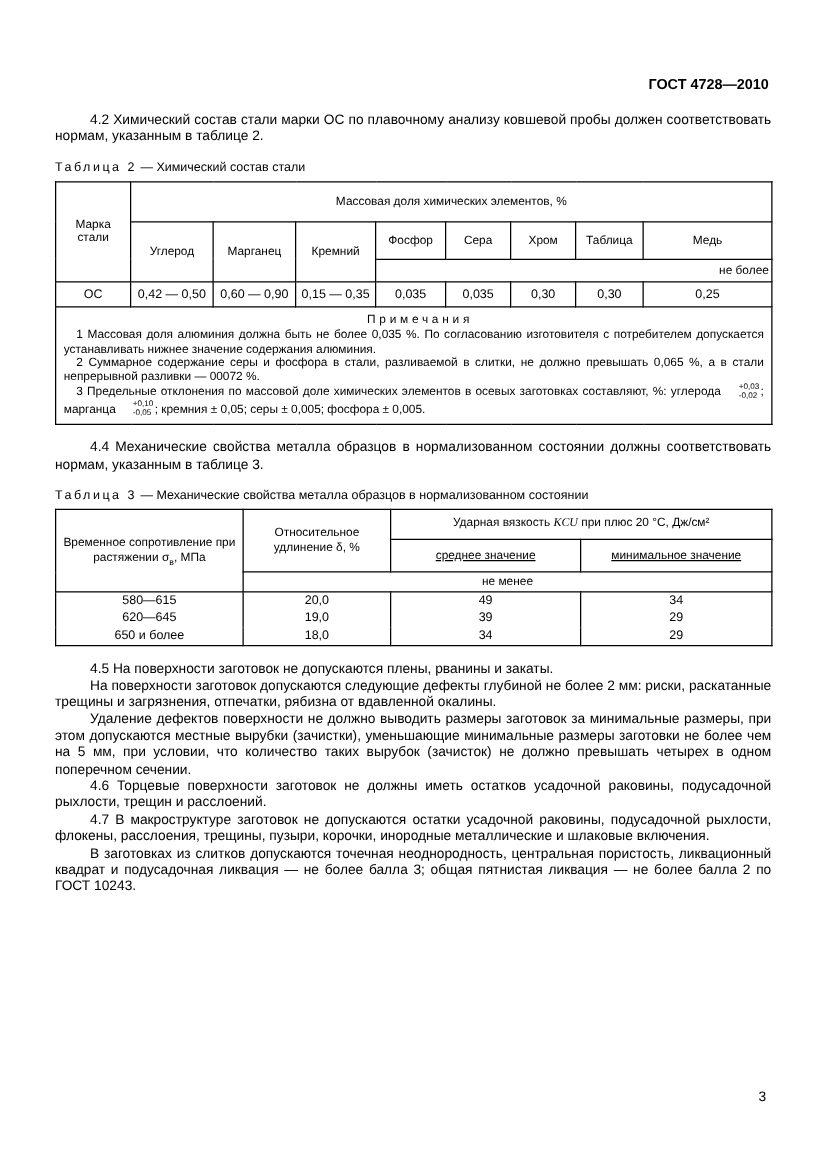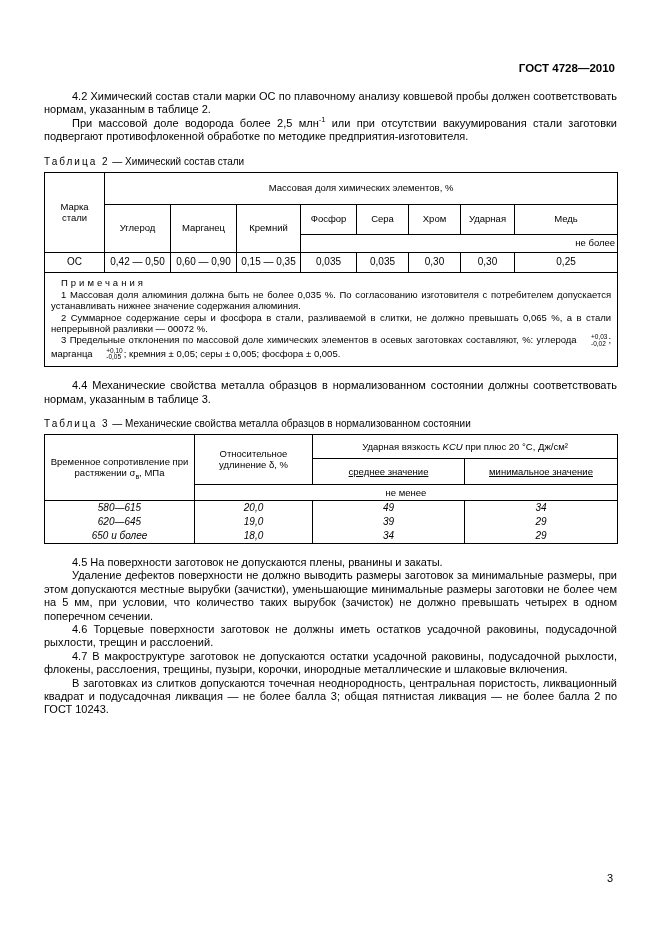--- a/index.html
+++ b/index.html
@@ -47,21 +47,21 @@
     font-size: 9.5px;
     line-height: 11.5px;
     overflow: hidden;
     margin-left: 28px;
   }
   .t2r1 td { height: 32px; }
   .t2r2 td { height: 30px; }
   .t2r3 td { height: 18px; text-align: right; }
   .t2r4 td { height: 20px; font-size: 10px; }
   .notes-cell { text-align: left !important; padding: 3px 6px 5px 6px !important; }
-  .notes-title { letter-spacing: 3px; font-size: 9.5px; margin: 1px 0 1px 0; padding-left: 10px; }
+  .notes-title { letter-spacing: 3px; font-size: 9.5px; margin: 1px 0 1px 0; padding-left: 10px; text-align: center; }
   .note {
     margin: 0;
     font-size: 9.5px;
     line-height: 11.2px;
     text-align: justify;
     text-indent: 10px;
   }
   .tol {
     display: inline-flex;
     flex-direction: column;
@@ -73,44 +73,42 @@
   }
   .t3r1 td { height: 24px; }
   .t3r2 td { height: 26px; text-decoration: underline; }
   .t3r3 td { height: 16px; }
   .t3 tr.t3d td {
     border-top: none;
     border-bottom: none;
     height: 13px;
     font-size: 10px;
     line-height: 12px;
-    font-style: italic;
   }
   .t3 tr.t3d-last td { border-bottom: 1px solid #000; }
-  .t3 i { font-style: italic; }
+  .t3 i { font-style: italic; font-family: Liberation Serif, serif; }
   .page-number {
     position: absolute;
     top: 872px;
     right: 48px;
     font-size: 11px;
   }
 </style>
 </head>
 <body>
 
 <div class="page">
 
   <div class="doc-header">ГОСТ 4728—2010</div>
 
   <div class="content">
 
     <p class="para">4.2 Химический состав стали марки ОС по плавочному анализу ковшевой пробы должен соответствовать нормам, указанным в таблице 2.</p>
 
 
-    <p class="para"><span>При массовой доле водорода более 2,5 млн</span><sup class="s">-1</sup><span> или при отсутствии вакуумирования стали заготовки подвергают противофлокенной обработке по методике предприятия-изготовителя.</span></p>
 
     <div class="table-caption"><span class="spaced">Таблица 2</span> <span>— Химический состав стали</span></div>
 
     <table class="t2">
       <colgroup>
         <col style="width:60px">
           <col style="width:66px">
           <col style="width:66px">
           <col style="width:64px">
           <col style="width:56px">
@@ -124,21 +122,21 @@
           <td rowspan="3">Марка стали</td>
           <td colspan="8">Массовая доля химических элементов, %</td>
         </tr>
         <tr class="t2r2">
           <td rowspan="2">Углерод</td>
           <td rowspan="2">Марганец</td>
           <td rowspan="2">Кремний</td>
           <td>Фосфор</td>
           <td>Сера</td>
           <td>Хром</td>
-          <td>Ударная</td>
+          <td>Таблица</td>
           <td>Медь</td>
         </tr>
         <tr class="t2r3">
           <td colspan="5">не более</td>
         </tr>
         <tr class="t2r4">
           <td>ОС</td>
           <td>0,42 — 0,50</td>
           <td>0,60 — 0,90</td>
           <td>0,15 — 0,35</td>
@@ -206,20 +204,21 @@
         <tr class="t3d t3d-last">
           <td>650 и более</td>
           <td>18,0</td>
           <td>34</td>
           <td>29</td>
         </tr>
       </tbody>
     </table>
 
     <p class="para gap">4.5 На поверхности заготовок не допускаются плены, рванины и закаты.</p>
+    <p class="para">На поверхности заготовок допускаются следующие дефекты глубиной не более 2 мм: риски, раскатанные трещины и загрязнения, отпечатки, рябизна от вдавленной окалины.</p>
     <p class="para">Удаление дефектов поверхности не должно выводить размеры заготовок за минимальные размеры, при этом допускаются местные вырубки (зачистки), уменьшающие минимальные размеры заготовки не более чем на 5 мм, при условии, что количество таких вырубок (зачисток) не должно превышать четырех в одном поперечном сечении.</p>
     <p class="para">4.6 Торцевые поверхности заготовок не должны иметь остатков усадочной раковины, подусадочной рыхлости, трещин и расслоений.</p>
     <p class="para">4.7 В макроструктуре заготовок не допускаются остатки усадочной раковины, подусадочной рыхлости, флокены, расслоения, трещины, пузыри, корочки, инородные металлические и шлаковые включения.</p>
     <p class="para">В заготовках из слитков допускаются точечная неоднородность, центральная пористость, ликвационный квадрат и подусадочная ликвация — не более балла 3; общая пятнистая ликвация — не более балла 2 по ГОСТ 10243.</p>
 
   </div>
 
   <div class="page-number">3</div>
 
 </div>

